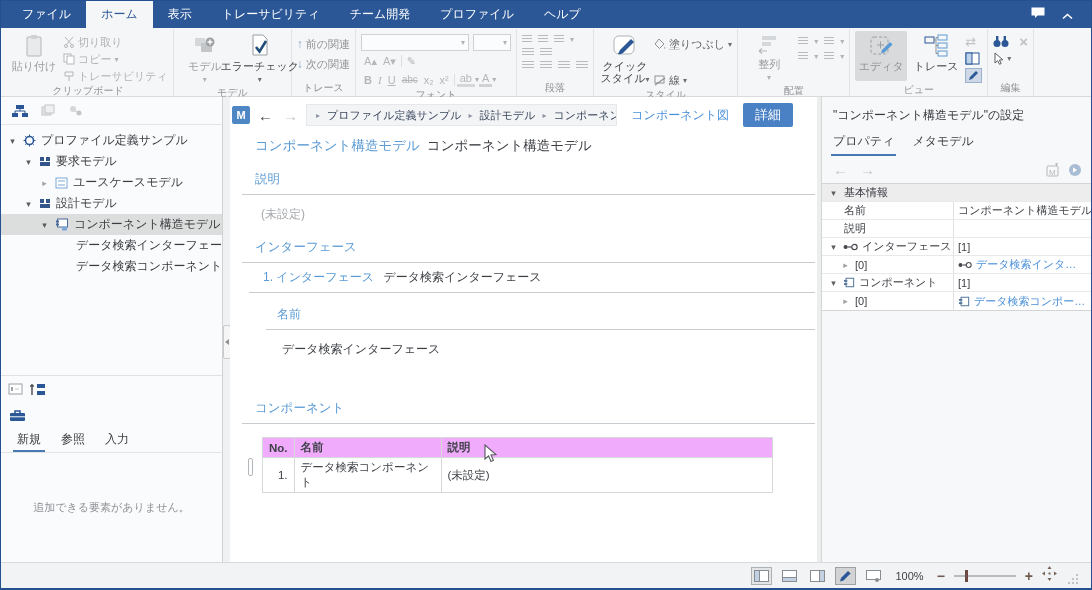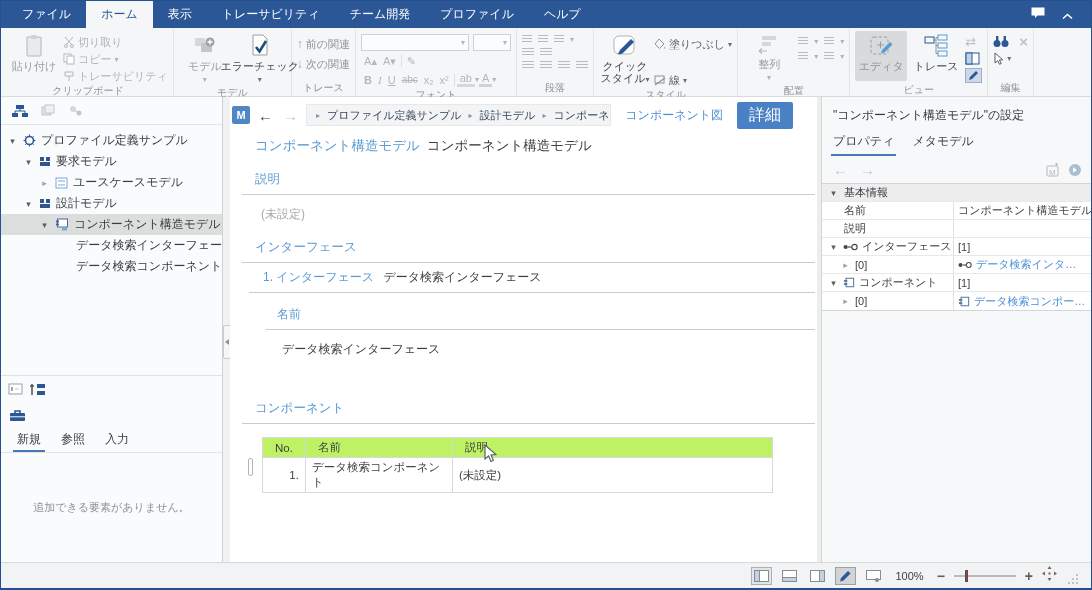--- a/index.html
+++ b/index.html
@@ -65,38 +65,38 @@
   
   .center { flex:1; min-width:0; display:flex; flex-direction:column; background:#fff; position:relative; }
   .crumbbar { height:36px; flex:none; display:flex; align-items:center; gap:6px; padding:0 24px 0 2px; }
   .m-badge { width:18px; height:18px; flex:none; background:#4f87c5; color:#fff; font-size:11px; font-weight:bold; display:flex; align-items:center; justify-content:center; border-radius:2px; }
   .nav-arrow { font-size:15px; line-height:1; padding:0 2px; }
   .nav-arrow.en { color:#3f4347; }
   .nav-arrow.dis { color:#c3c6c9; }
   .crumbbox { flex:1; height:22px; background:#f3f4f5; border:1px solid #e7e8e9; display:flex; align-items:center; gap:7px; padding:0 9px; font-size:11px; color:#39465e; overflow:hidden; white-space:nowrap; }
   .crumb-sep { color:#8b93a3; font-size:8px; }
   .diagram-link { color:#4a90d9; font-size:12px; margin-left:8px; white-space:nowrap; }
-  .detail-btn { background:#4a80c4; color:#fff; font-size:16px; padding:3px 12px; border-radius:2px; margin-left:8px; white-space:nowrap; }
+  .detail-btn { background:#4a80c4; color:#fff; font-size:13px; padding:3px 12px; border-radius:2px; margin-left:8px; white-space:nowrap; }
   .doc { flex:1; position:relative; overflow:hidden; font-size:12px; }
   .doc-title { margin:4px 0 0 25px; font-size:13.5px; white-space:nowrap; }
   .t-type { color:#5b9bd5; } .t-name { color:#3c3f44; margin-left:7px; }
   .h1 { color:#5b9bd5; font-size:12.5px; margin:16px 0 0 25px; }
   .hr1 { border-top:1px solid #c7ccd1; margin:6px 2px 0 12px; }
   .hr2 { border-top:1px solid #c7ccd1; margin:6px 2px 0 19px; }
   .hr3 { border-top:1px solid #c7ccd1; margin:6px 2px 0 36px; }
   .unset { color:#a6a9ad; }
   .desc-val { margin:11px 0 0 31px; }
   .item-line { margin:6px 0 0 33px; white-space:nowrap; }
   .item-no, .item-type { color:#5b9bd5; }
   .item-name { color:#3c3f44; margin-left:6px; }
   .h2 { color:#5b9bd5; font-size:12px; margin:13px 0 0 47px; }
   .name-val { margin:11px 0 0 52px; color:#3c3f44; }
   .tablewrap { position:relative; margin:13px 0 0 32px; width:511px; }
   table.ctable { border-collapse:collapse; width:100%; font-size:11.5px; }
-  .ctable th { background:#bef264; border:1px solid #d7d8d9; font-weight:normal; text-align:left; color:#3c3f44; padding:2px 12px; height:19px; }
+  .ctable th { background:#f0abfc; border:1px solid #d7d8d9; font-weight:bold; text-align:left; color:#3c3f44; padding:2px 6px; height:19px; }
   .ctable td { border:1px solid #d7d8d9; padding:2px 6px; height:19px; color:#3c3f44; }
   .ctable .c-no { width:28px; text-align:right; }
   .ctable .c-name { width:147px; }
   .row-bracket { position:absolute; left:-14px; top:21px; width:5px; height:18px; border:1px solid #b4b7ba; border-radius:2px; background:#fdfdfd; }
   
   .gutter { width:4px; flex:none; background:#eceded; }
   .props { width:270px; flex:none; background:#f7f8f9; border-left:1px solid #d4d5d6; display:flex; flex-direction:column; font-size:12px; }
   .p-title { padding:10px 11px 9px; color:#35383c; }
   .p-tabs { display:flex; padding:0 11px; }
   .ptab { margin-right:18px; padding-bottom:6px; color:#3a3d40; position:relative; }

